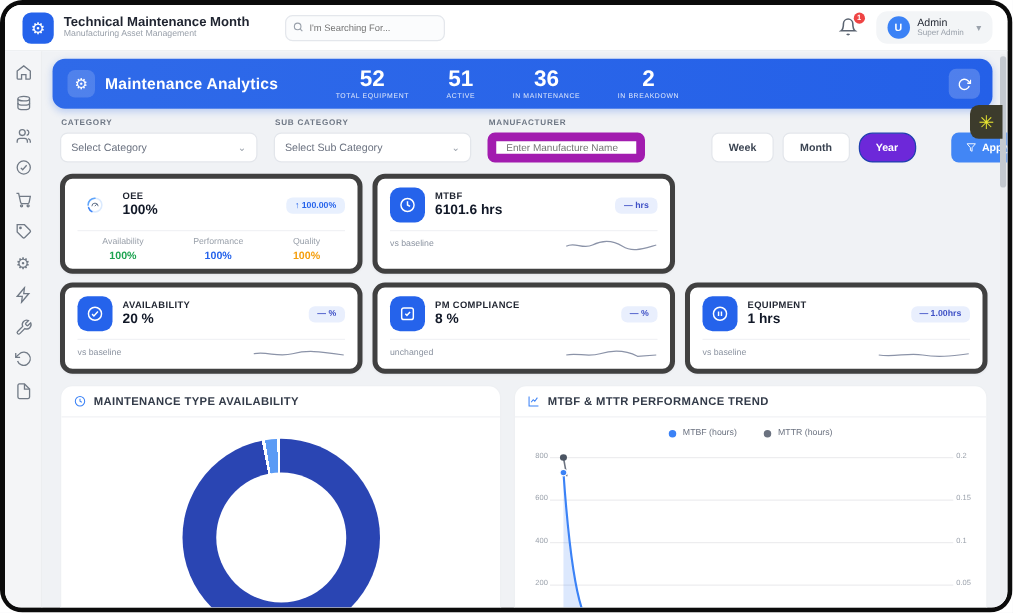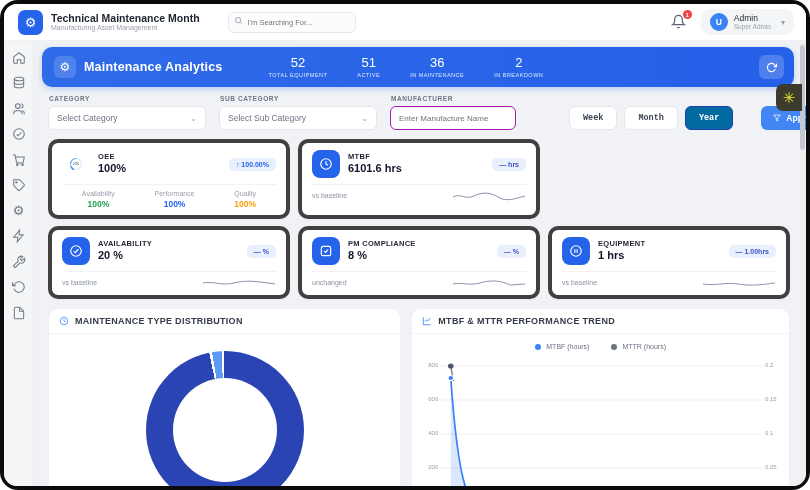--- a/index.html
+++ b/index.html
@@ -34,37 +34,37 @@
   .main { flex:1; background:#f0f2f5; padding:6px 12px 0 8px; position:relative; overflow:hidden; }
   .scrollbar { position:absolute; right:1px; top:2px; bottom:2px; width:5px; background:#eceef1; border-radius:3px; }
   .scroll-thumb { position:absolute; top:2px; left:0; width:5px; height:105px; background:#c4c9d0; border-radius:3px; }
 
   
   .banner { height:40px; border-radius:10px; background:linear-gradient(90deg,#2f6ae9,#2460e8); display:flex; align-items:center; padding:0 10px 0 12px; color:#fff; box-shadow:0 2px 6px rgba(37,99,235,.25); }
   .banner-gear { width:22px; height:22px; background:rgba(255,255,255,.16); border-radius:6px; display:flex; align-items:center; justify-content:center; font-size:12px; }
   .banner-title { font-size:12.5px; font-weight:bold; margin-left:8px; letter-spacing:.2px; }
   .banner-stats { display:flex; gap:30px; margin-left:46px; }
   .bstat { text-align:center; }
-  .bstat-val { font-size:13px; font-weight:normal; line-height:1.1; }
+  .bstat-val { font-size:18px; font-weight:bold; line-height:1.1; }
   .bstat-lbl { font-size:5.5px; letter-spacing:.5px; color:rgba(255,255,255,.85); margin-top:1px; }
   .refresh-btn { margin-left:auto; width:25px; height:24px; background:rgba(255,255,255,.2); border:none; border-radius:6px; color:#fff; display:flex; align-items:center; justify-content:center; cursor:pointer; }
   .refresh-btn svg { width:11px; height:11px; }
 
   .fab { position:absolute; right:4px; top:80px; width:26px; height:27px; background:#3c3b2c; border-radius:7px 0 0 7px; display:flex; align-items:center; justify-content:center; color:#e7e431; font-size:15px; cursor:pointer; z-index:20; }
 
   
   .filters { display:flex; align-items:flex-end; margin:8px 4px 0 6px; }
   .fgroup { margin-right:13px; }
   .flabel { font-size:6.5px; letter-spacing:.6px; color:#6d7684; margin:0 0 4px 1px; font-weight:bold; }
   .fselect { width:158px; height:24px; background:#fff; border:1px solid #e3e6eb; border-radius:6px; display:flex; align-items:center; padding:0 8px; font-size:8.5px; color:#6b7280; cursor:pointer; }
   .fselect .chev { margin-left:auto; }
-  .finput input { width:126px; height:24px; background:#fff; border:1px solid #a21caf; border-radius:6px; font-size:8px; color:#6b7280; padding:0 8px; outline:none; font-family:inherit; }
+  .finput input { width:126px; height:24px; background:#fff; border:7px solid #a21caf; border-radius:6px; font-size:8px; color:#6b7280; padding:0 8px; outline:none; font-family:inherit; }
   .periods { display:flex; gap:7px; margin-left:40px; }
-  .pbtn { height:24px; padding:0 13px; background:#fff; border:1px solid #e3e6eb; border-radius:6px; font-size:8.5px; font-weight:bold; color:#3b4452; cursor:pointer; font-family:Liberation Mono, monospace; }
-  .pbtn.active { background:#0369a1; border-color:#1e3fae; color:#fff; }
+  .pbtn { height:24px; padding:0 13px; background:#fff; border:1px solid #e3e6eb; border-radius:6px; font-size:8.5px; font-weight:bold; color:#3b4452; cursor:pointer; font-family:Liberation Sans, sans-serif; }
+  .pbtn.active { background:#6d28d9; border-color:#1e3fae; color:#fff;border-radius:11px; }
   .apply-btn { margin-left:28px; height:24px; padding:0 12px; background:#4286f5; border:none; border-radius:6px; color:#fff; font-size:8.5px; font-weight:bold; display:flex; align-items:center; gap:5px; cursor:pointer; font-family:inherit; }
   .apply-btn svg { width:8px; height:8px; }
 
   
   .kpi-grid { display:grid; grid-template-columns:1fr 1fr 1fr; gap:8px; margin:9px 4px 0 6px; }
   .card { background:#fff; border:4px solid #404040; border-radius:10px; padding:7px 10px 6px; box-shadow:0 1px 2px rgba(16,24,40,.04); }
   .kpi-top { display:flex; align-items:center; }
   .kpi-ic { width:28px; height:28px; border-radius:8px; background:#2563eb; color:#fff; display:flex; align-items:center; justify-content:center; flex:0 0 auto; }
   .kpi-ic svg { width:14px; height:14px; }
   .kpi-ic.plain { background:transparent; }
@@ -403,21 +403,21 @@
         </div>
       </div>
 
       <div class="charts">
         <div class="chart-card">
           <div class="chart-head">
             <svg viewBox="0 0 24 24" fill="none" stroke="currentColor" stroke-width="2">
                   <circle cx="12" cy="12" r="9"></circle>
                   <path d="M12 7v5l3.5 2"></path>
                 </svg>
-            <span class="chart-title">MAINTENANCE TYPE DISTRIBUTION</span>
+            <span class="chart-title">MAINTENANCE TYPE AVAILABILITY</span>
           </div>
           <div class="donut-wrap">
             <div class="donut"></div>
           </div>
         </div>
 
         <div class="chart-card">
           <div class="chart-head">
             <svg viewBox="0 0 24 24" fill="none" stroke="currentColor" stroke-width="2">
                   <path d="M3 3v18h18"></path>

